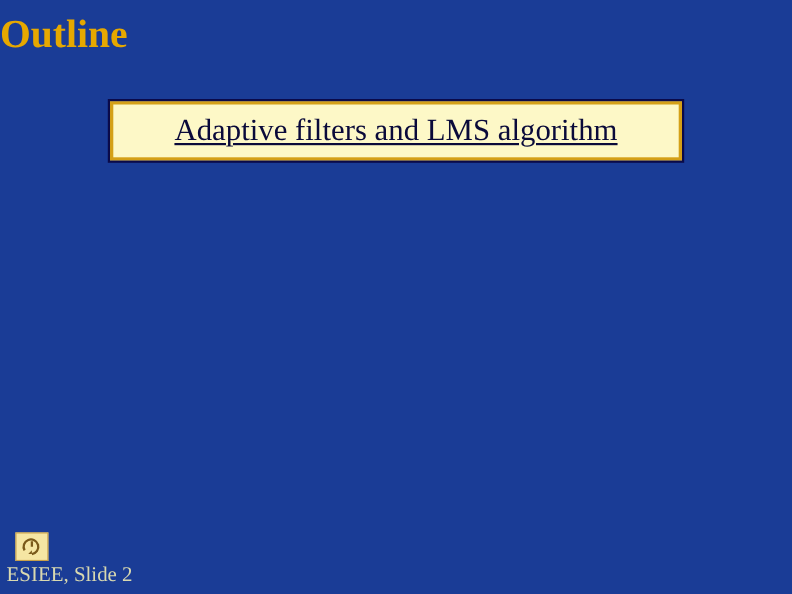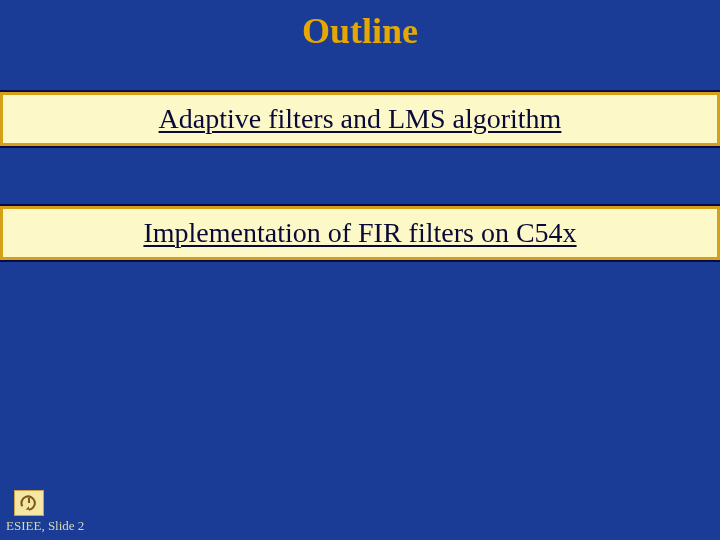--- a/index.html
+++ b/index.html
@@ -5,31 +5,32 @@
   * { margin: 0; padding: 0; box-sizing: border-box; }
   body {
     width: 720px;
     height: 540px;
     background: #1a3c96;
     font-family: Georgia, 'Times New Roman', serif;
     position: relative;
     overflow: hidden;
   }
   .title {
-    text-align: center;
+    text-align: left;
     color: #e6a800;
     font-size: 36px;
     font-weight: bold;
     padding-top: 10px;
     font-family: Georgia, 'Times New Roman', serif;
   }
   .items-container {
     margin-top: 40px;
     display: flex;
     flex-direction: column;
+    align-items: center;
     gap: 60px;
   }
   .outline-item {
     background: #fdf8c7;
     border: 3px solid #d4a017;
     outline: 2px solid #0a0a4a;
     padding: 8px 20px;
     min-width: 520px;
     text-align: center;
   }
@@ -59,35 +60,32 @@
     align-items: center;
     justify-content: center;
     margin-left: 8px;
   }
   .icon-box svg {
     width: 20px;
     height: 18px;
   }
   .footer-text {
     color: #d9d9b0;
-    font-size: 13px;
+    font-size: 19px;
     font-family: Georgia, 'Times New Roman', serif;
   }
 </style>
 </head>
 <body>
 
 <div class="title">Outline</div>
 
 <div class="items-container">
   <div class="outline-item">
     <span>Adaptive filters and LMS algorithm</span>
-  </div>
-  <div class="outline-item">
-    <span>Implementation of FIR filters on C54x</span>
   </div>
 </div>
 
 <div class="footer">
   <div class="icon-box">
     <svg viewBox="0 0 24 20">
       <path d="M 4 14 A 8 8 0 1 1 12 18" fill="none" stroke="#7a5a1a" stroke-width="2.5"></path>
       <path d="M 12 18 L 12 14 L 8 18 Z" fill="#7a5a1a"></path>
       <path d="M 12 4 L 12 10" stroke="#7a5a1a" stroke-width="2.5"></path>
     </svg>

